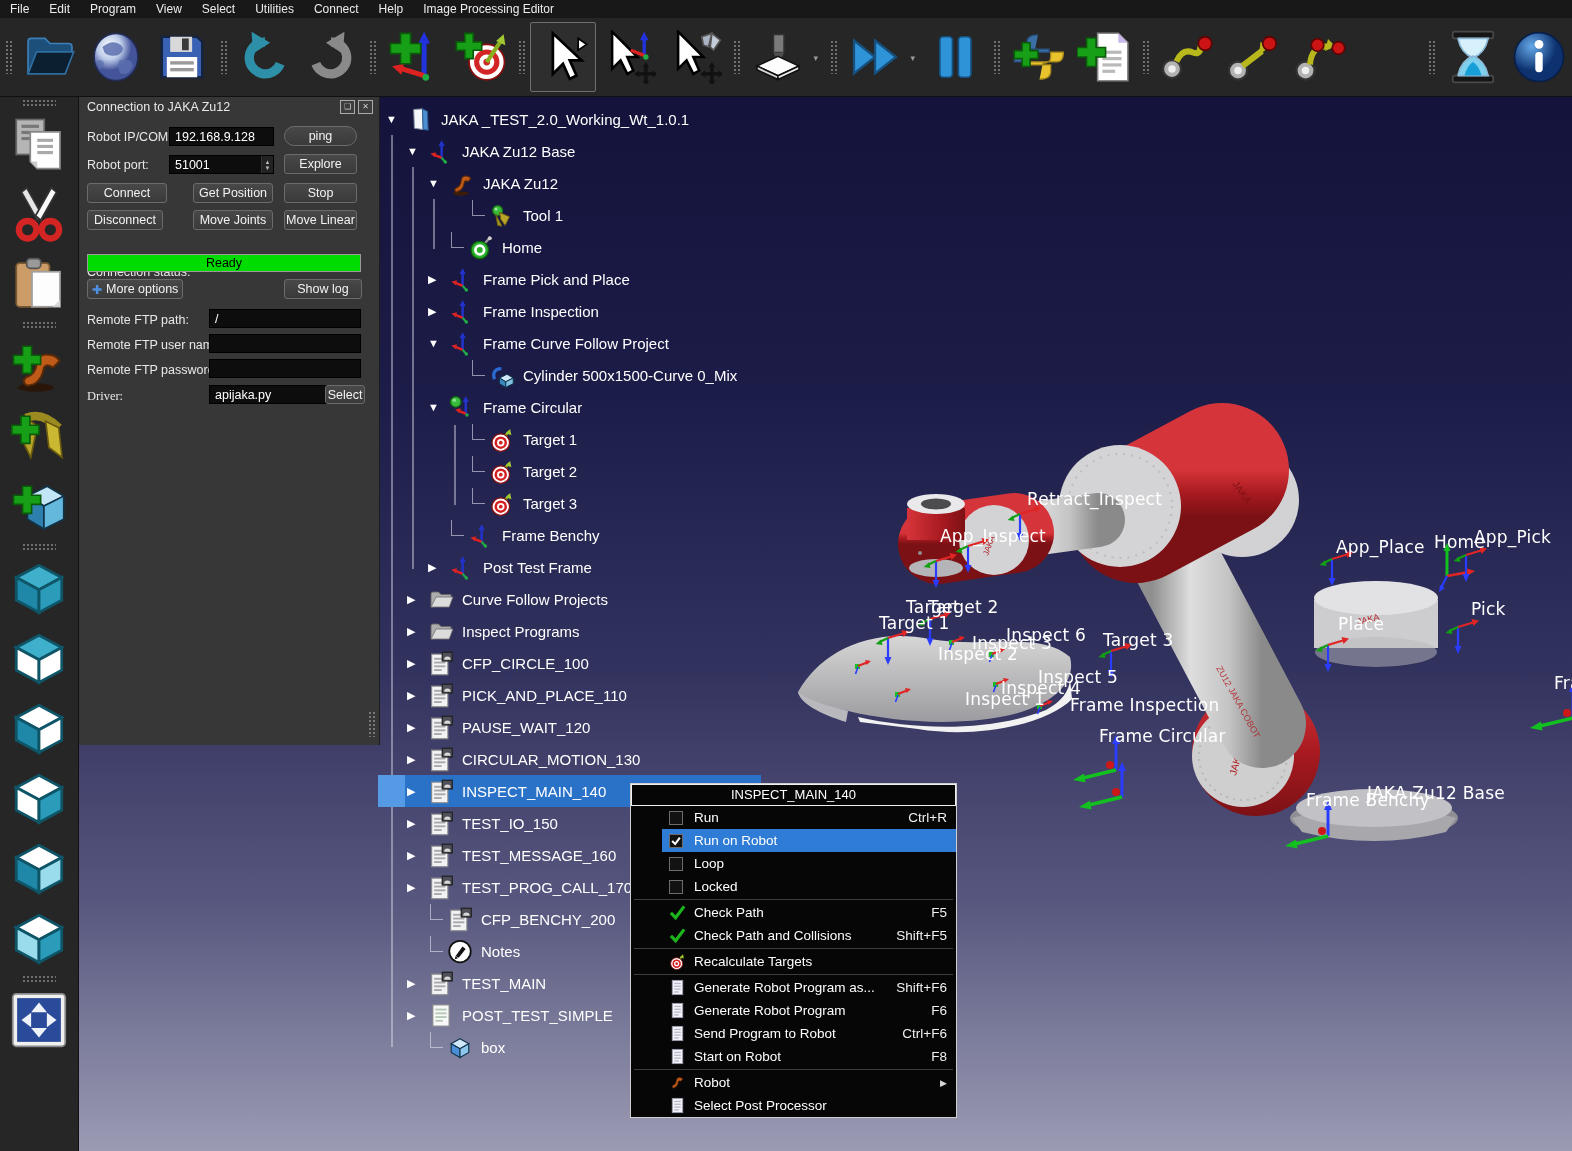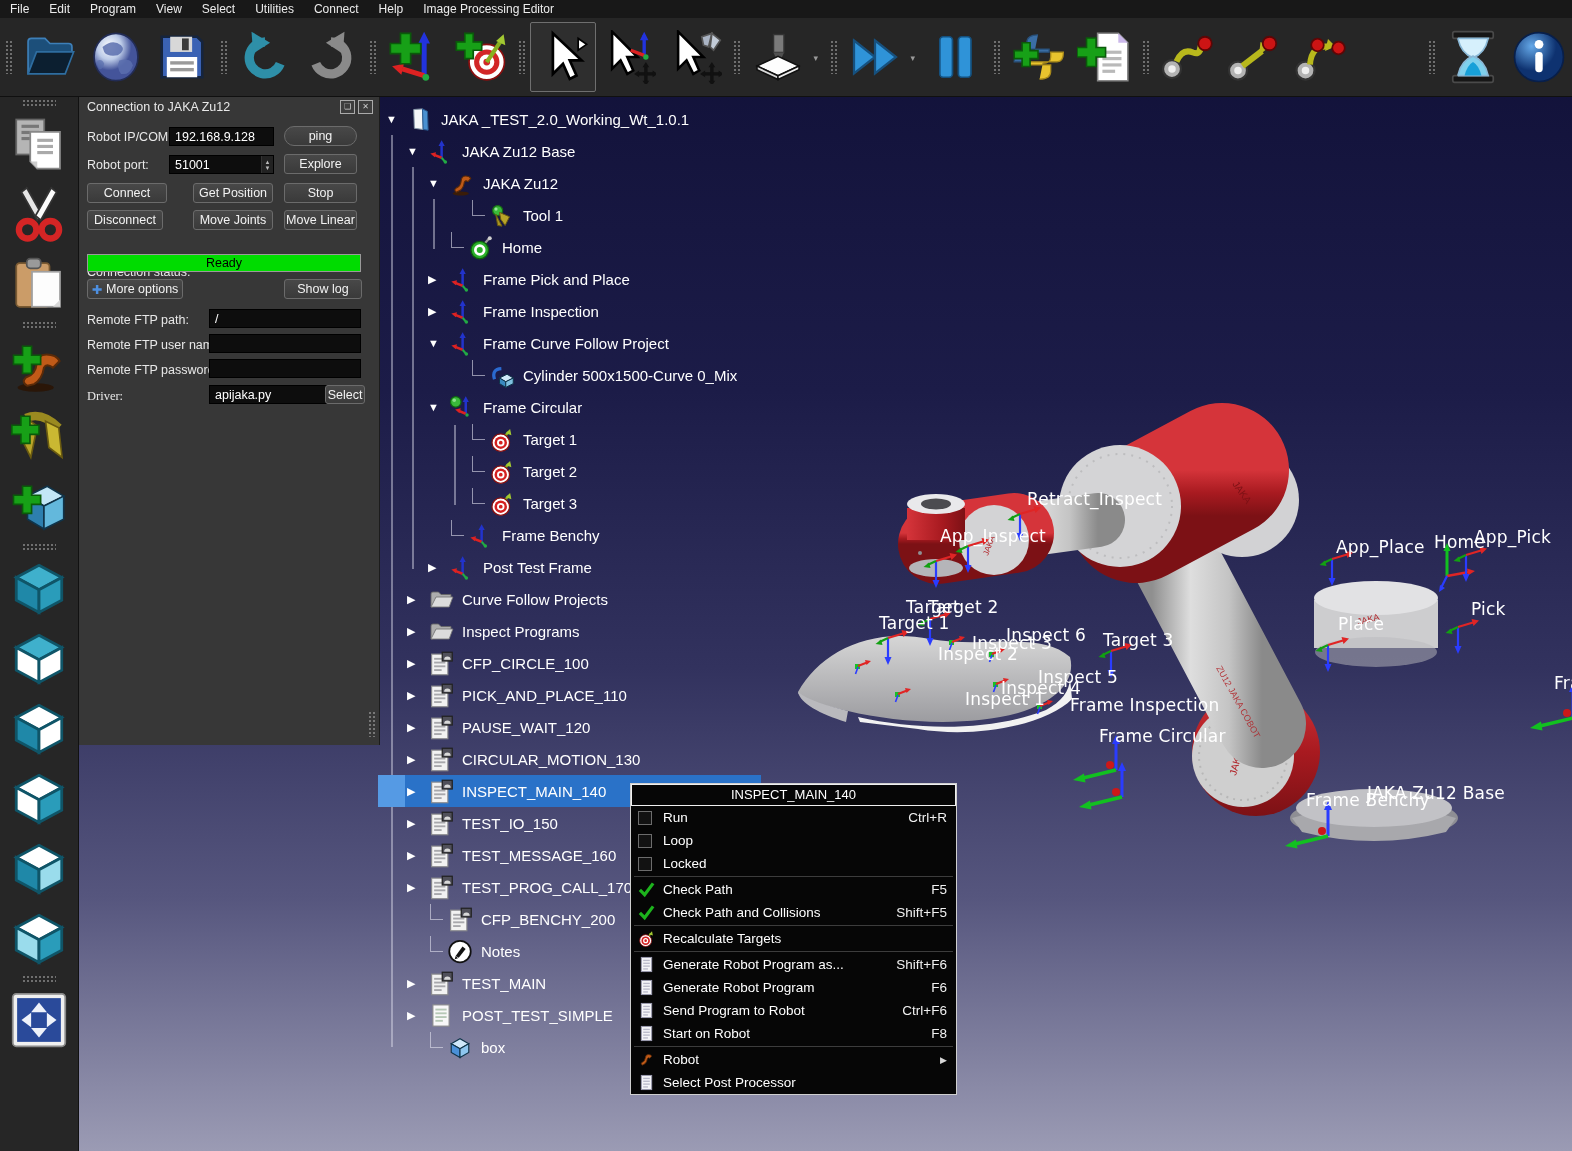--- a/index.html
+++ b/index.html
@@ -64,21 +64,21 @@
   .ticon{width:26px;height:25px;flex:none;margin-right:8px;}
   .ticon svg{width:100%;height:100%;}
   .conn{width:12px;height:15px;border-left:1.5px solid rgba(225,225,238,.6);border-bottom:1.5px solid rgba(225,225,238,.6);
     margin:-14px 4px 0 2px;flex:none;}
   .gline{position:absolute;width:1.5px;background:rgba(225,225,238,.45);}
 
   
   #ctxmenu{position:absolute;left:630px;top:783px;width:327px;max-height:368px;overflow:hidden;z-index:12;
     background:#060606;border:1px solid #cfcfcf;color:#fff;font-size:13.5px;box-sizing:border-box;}
   #cmtitle{height:20px;line-height:20px;text-align:center;border:1px solid #efefef;margin:0;font-size:13px;}
-  .cm-item{height:23px;display:flex;align-items:center;padding:0 9px 0 7px;}
+  .cm-item{height:23px;display:flex;align-items:center;padding:0 9px 0 7px;margin-left:31px;}
   .cm-item.hl{background:#2e7cd6;}
   .cm-lead{width:25px;flex:none;display:flex;align-items:center;}
   .cm-lead svg{width:17px;height:17px;}
   .cm-lbl{flex:1;}
   .cm-sc{color:#f0f0f0;}
   .cm-sub{color:#d8d8d8;font-size:9px;margin-left:8px;}
   .cm-sep{height:1px;background:#3c3c3c;margin:1px 3px;}
   .cbx{width:14px;height:14px;border:1px solid #6c6c6c;background:#121212;box-sizing:border-box;display:flex;align-items:center;justify-content:center;}
   .cbx svg{width:12px;height:12px;}
 </style>
@@ -1209,20 +1209,30 @@
 <div id="ctxmenu">
   <div id="cmtitle">INSPECT_MAIN_140</div>
   <div id="cmitems">
       <div class="cm-item">
         <span class="cm-lead">
           <span class="cbx"></span>
         </span>
         <span class="cm-lbl">Run</span>
         <span class="cm-sc">Ctrl+R</span>
       </div>
+      <div class="cm-item hl">
+        <span class="cm-lead">
+          <span class="cbx">
+            <svg viewBox="0 0 14 14">
+              <path d="M2.5 7 L6 10.5 L11.5 3" stroke="#fff" stroke-width="2.4" fill="none"></path>
+            </svg>
+          </span>
+        </span>
+        <span class="cm-lbl">Run on Robot</span>
+      </div>
       <div class="cm-item">
         <span class="cm-lead">
           <span class="cbx"></span>
         </span>
         <span class="cm-lbl">Loop</span>
       </div>
       <div class="cm-item">
         <span class="cm-lead">
           <span class="cbx"></span>
         </span>

